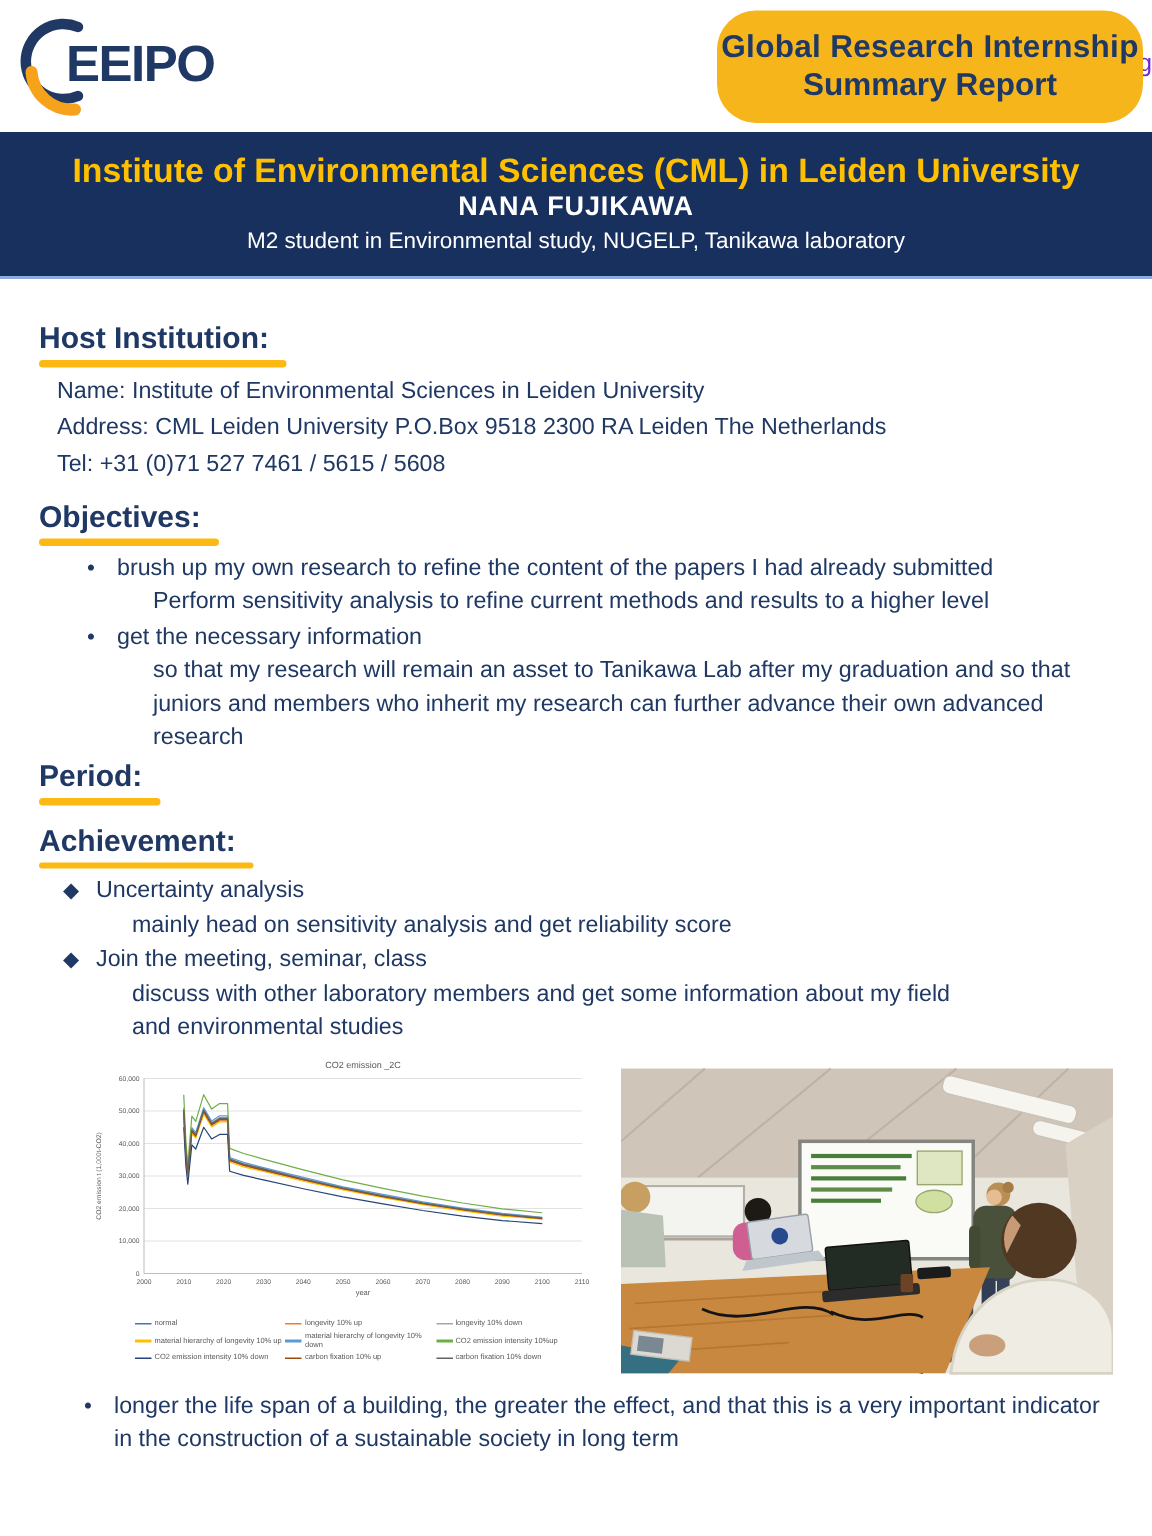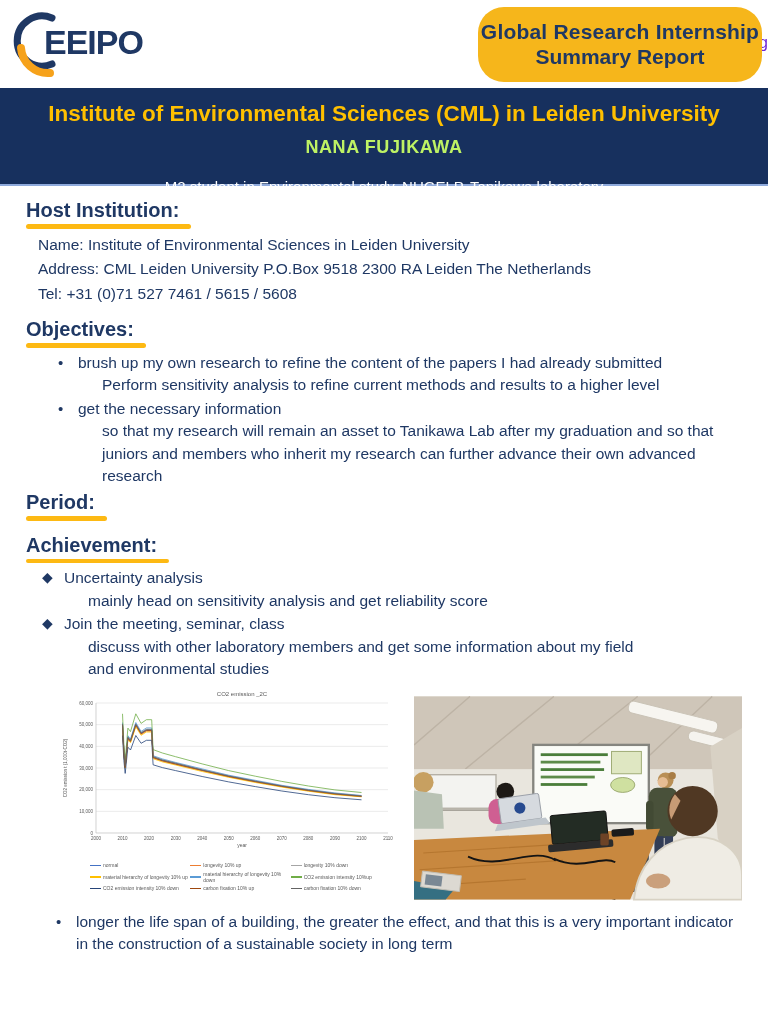--- a/index.html
+++ b/index.html
@@ -16,24 +16,24 @@
   .badge {
     position:absolute; right:6px; top:7px; width:284px; height:75px;
     background:#F6B61B; border-radius:26px; display:flex; flex-direction:column;
     justify-content:center; align-items:center; color:#1F3864; font-weight:bold;
   }
   .badge .b1 { font-size:21px; letter-spacing:.2px; }
   .badge .b2 { font-size:21px; margin-top:1px; }
   
   .banner { height:98px; background:#17305E; border-bottom:2px solid #8FAADC; text-align:center; }
   .banner .title { padding-top:13px; color:#FFC000; font-size:22.5px; font-weight:bold; }
-  .banner .name  { margin-top:10px; color:#bef264; font-size:18px; font-weight:bold; letter-spacing:.6px; }
-  .banner .subtitle { margin-top:20px; color:#fff; font-size:15px; }
-  
-  .content { padding:0 26px; }
+  .banner .name  { color:#ffffff; font-size:18px; font-weight:bold; letter-spacing:.6px; }
+  .banner .subtitle { margin-top:4px; color:#fff; font-size:15px; }
+  
+  .content { padding:16px 26px; }
   .heading-wrap { display:inline-block; margin-top:13px; }
   .heading { font-size:20px; font-weight:bold; color:#1F3864; }
   .underline { height:4.5px; background:#FDB913; border-radius:3px; margin-top:2px; width:calc(100% + 12px); }
   .body-line { font-size:15.5px; margin-left:12px; line-height:1.52; margin-top:1px; }
   .bullets { margin-top:4px; }
   .bullet-row { display:flex; margin-left:32px; margin-top:1px; }
   .bullet { flex:0 0 20px; font-size:15px; line-height:1.45; color:#1F3864; }
   .bullet.diamond { flex:0 0 22px; font-size:14px; }
   .bullet-text { }
   .bullet-main { font-size:15.5px; line-height:1.45; max-width:672px; }

